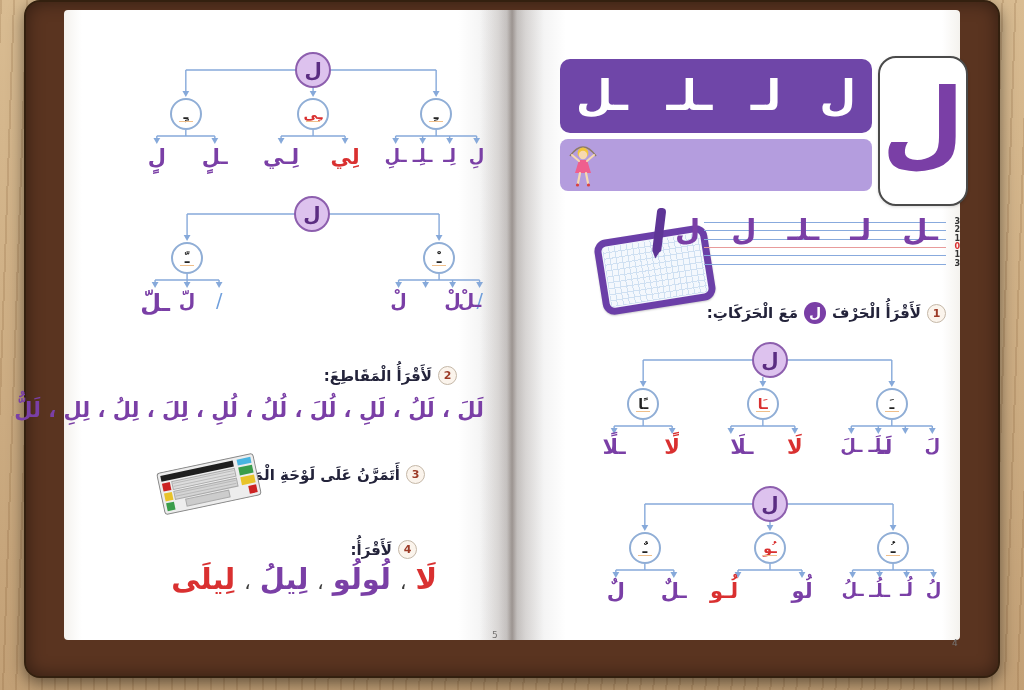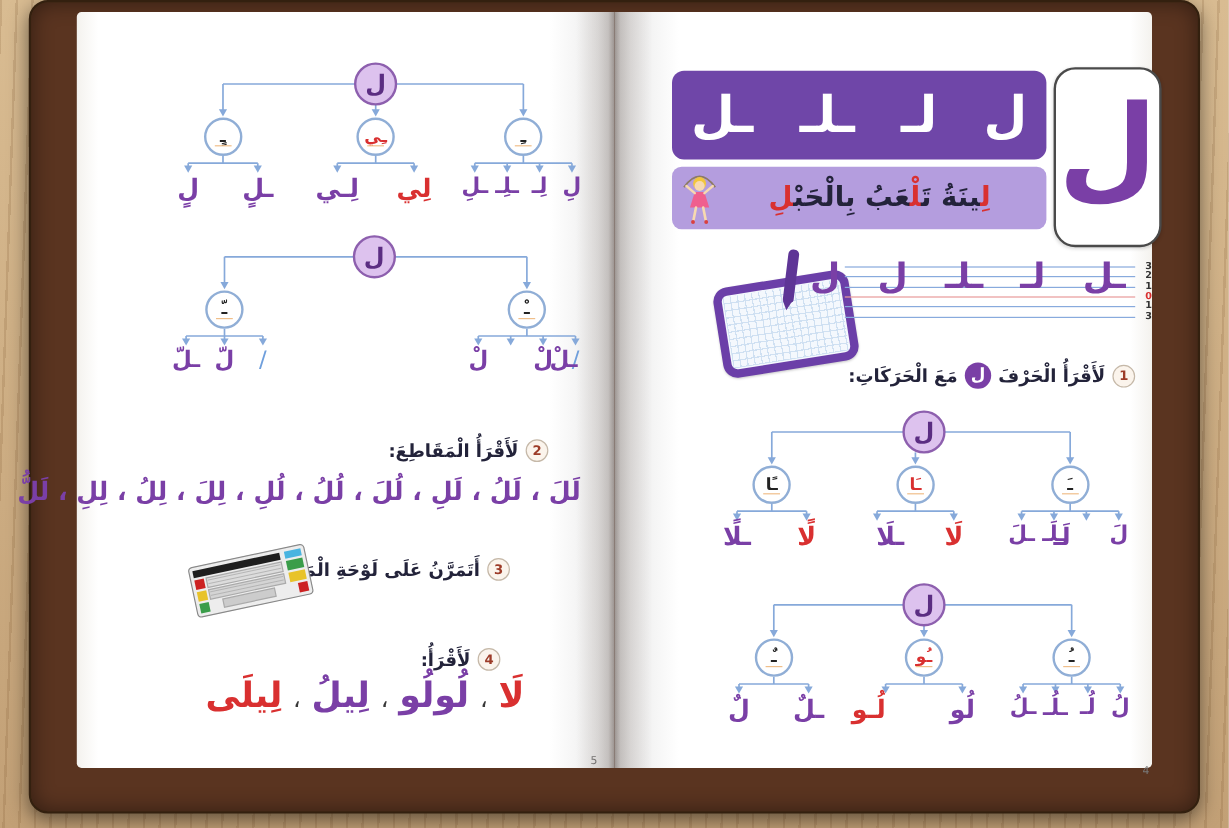--- a/index.html
+++ b/index.html
@@ -151,21 +151,21 @@
               <polygon points="41.08,94 37.68,88 44.48,88" fill="#86a9da"></polygon>
             </svg>
             <div class="tree-node node-branch" style="left: 325.08px; top: 64px;">ـْ</div>
             <div class="tree-leaf slash" data-color="blue" style="font-size: 19px; left: 365.58px; top: 96px;">/</div>
             <div class="tree-leaf" data-color="purple" style="font-size: 19px; left: 338.58px; top: 96px;">لْ</div>
             <div class="tree-leaf" data-color="purple" style="font-size: 19px; left: 311.58px; top: 96px; margin-left: 44px;">ـلْ</div>
             <div class="tree-leaf" data-color="purple" style="font-size: 19px; left: 284.58px; top: 96px;">لْ</div>
             <div class="tree-node node-branch" style="left: 73.08px; top: 64px;">ـّ</div>
             <div class="tree-leaf slash" data-color="blue" style="font-size: 19px; left: 105.08px; top: 96px;">/</div>
             <div class="tree-leaf" data-color="purple" style="font-size: 19px; left: 73.08px; top: 96px;">لّ</div>
-            <div class="tree-leaf" data-color="purple" style="font-size: 19px; left: 41.08px; top: 96px;">ـلّ</div>
+            <div class="tree-leaf" data-color="purple" style="font-size: 24px; left: 41.08px; top: 96px;">ـلّ</div>
             <div class="tree-node node-root" style="left: 197.82px; top: 20px;">ل</div>
           </div>
 
         <div class="ex-head" style="top:356px;right:55px">
           <span class="badge">2</span>
           <span>لَأَقْرَأُ الْمَقَاطِعَ:</span>
         </div>
         <div class="syllables" style="top:388px;right:28px">لَلَ ، لَلُ ، لَلِ ، لُلَ ، لُلُ ، لُلِ ، لِلَ ، لِلُ ، لِلِ ، لَلُّ</div>
 
         <div class="ex-head" style="top:455px;right:87px">
@@ -214,23 +214,20 @@
           <svg class="girl" width="32" height="46" viewBox="0 0 32 46">
             <path d="M3 14 Q16 -4 29 14" fill="none" stroke="#8d7b66" stroke-width="1.6"></path>
             <circle cx="16" cy="11" r="5.4" fill="#f2c63c"></circle>
             <circle cx="16" cy="13" r="4.2" fill="#f7d9b0"></circle>
             <path d="M12 18 L20 18 L24 31 L8 31 Z" fill="#ef5f8e"></path>
             <path d="M12 19 L5 13 M20 19 L27 13" stroke="#f7d9b0" stroke-width="2" stroke-linecap="round"></path>
             <path d="M13 31 L11 41 M19 31 L21 41" stroke="#f7d9b0" stroke-width="2.2" stroke-linecap="round"></path>
             <circle cx="10.5" cy="43" r="1.6" fill="#d94040"></circle>
               <circle cx="21.5" cy="43" r="1.6" fill="#d94040"></circle>
           </svg>
-          <div class="sentence">
-            <span data-color="red">لِ‍</span><span data-color="dark">‍ينَةُ تَ‍</span><span data-color="red">‍لْ‍</span><span data-color="dark">‍عَبُ بِالْحَبْ‍</span><span data-color="red">‍لِ</span>
-          </div>
         </div>
 
         <div class="letter-card">
           <div class="glyph">ل</div>
         </div>
 
         <div class="tablet">
           <div class="tablet-screen"></div>
           <div class="pen"></div>
         </div>

